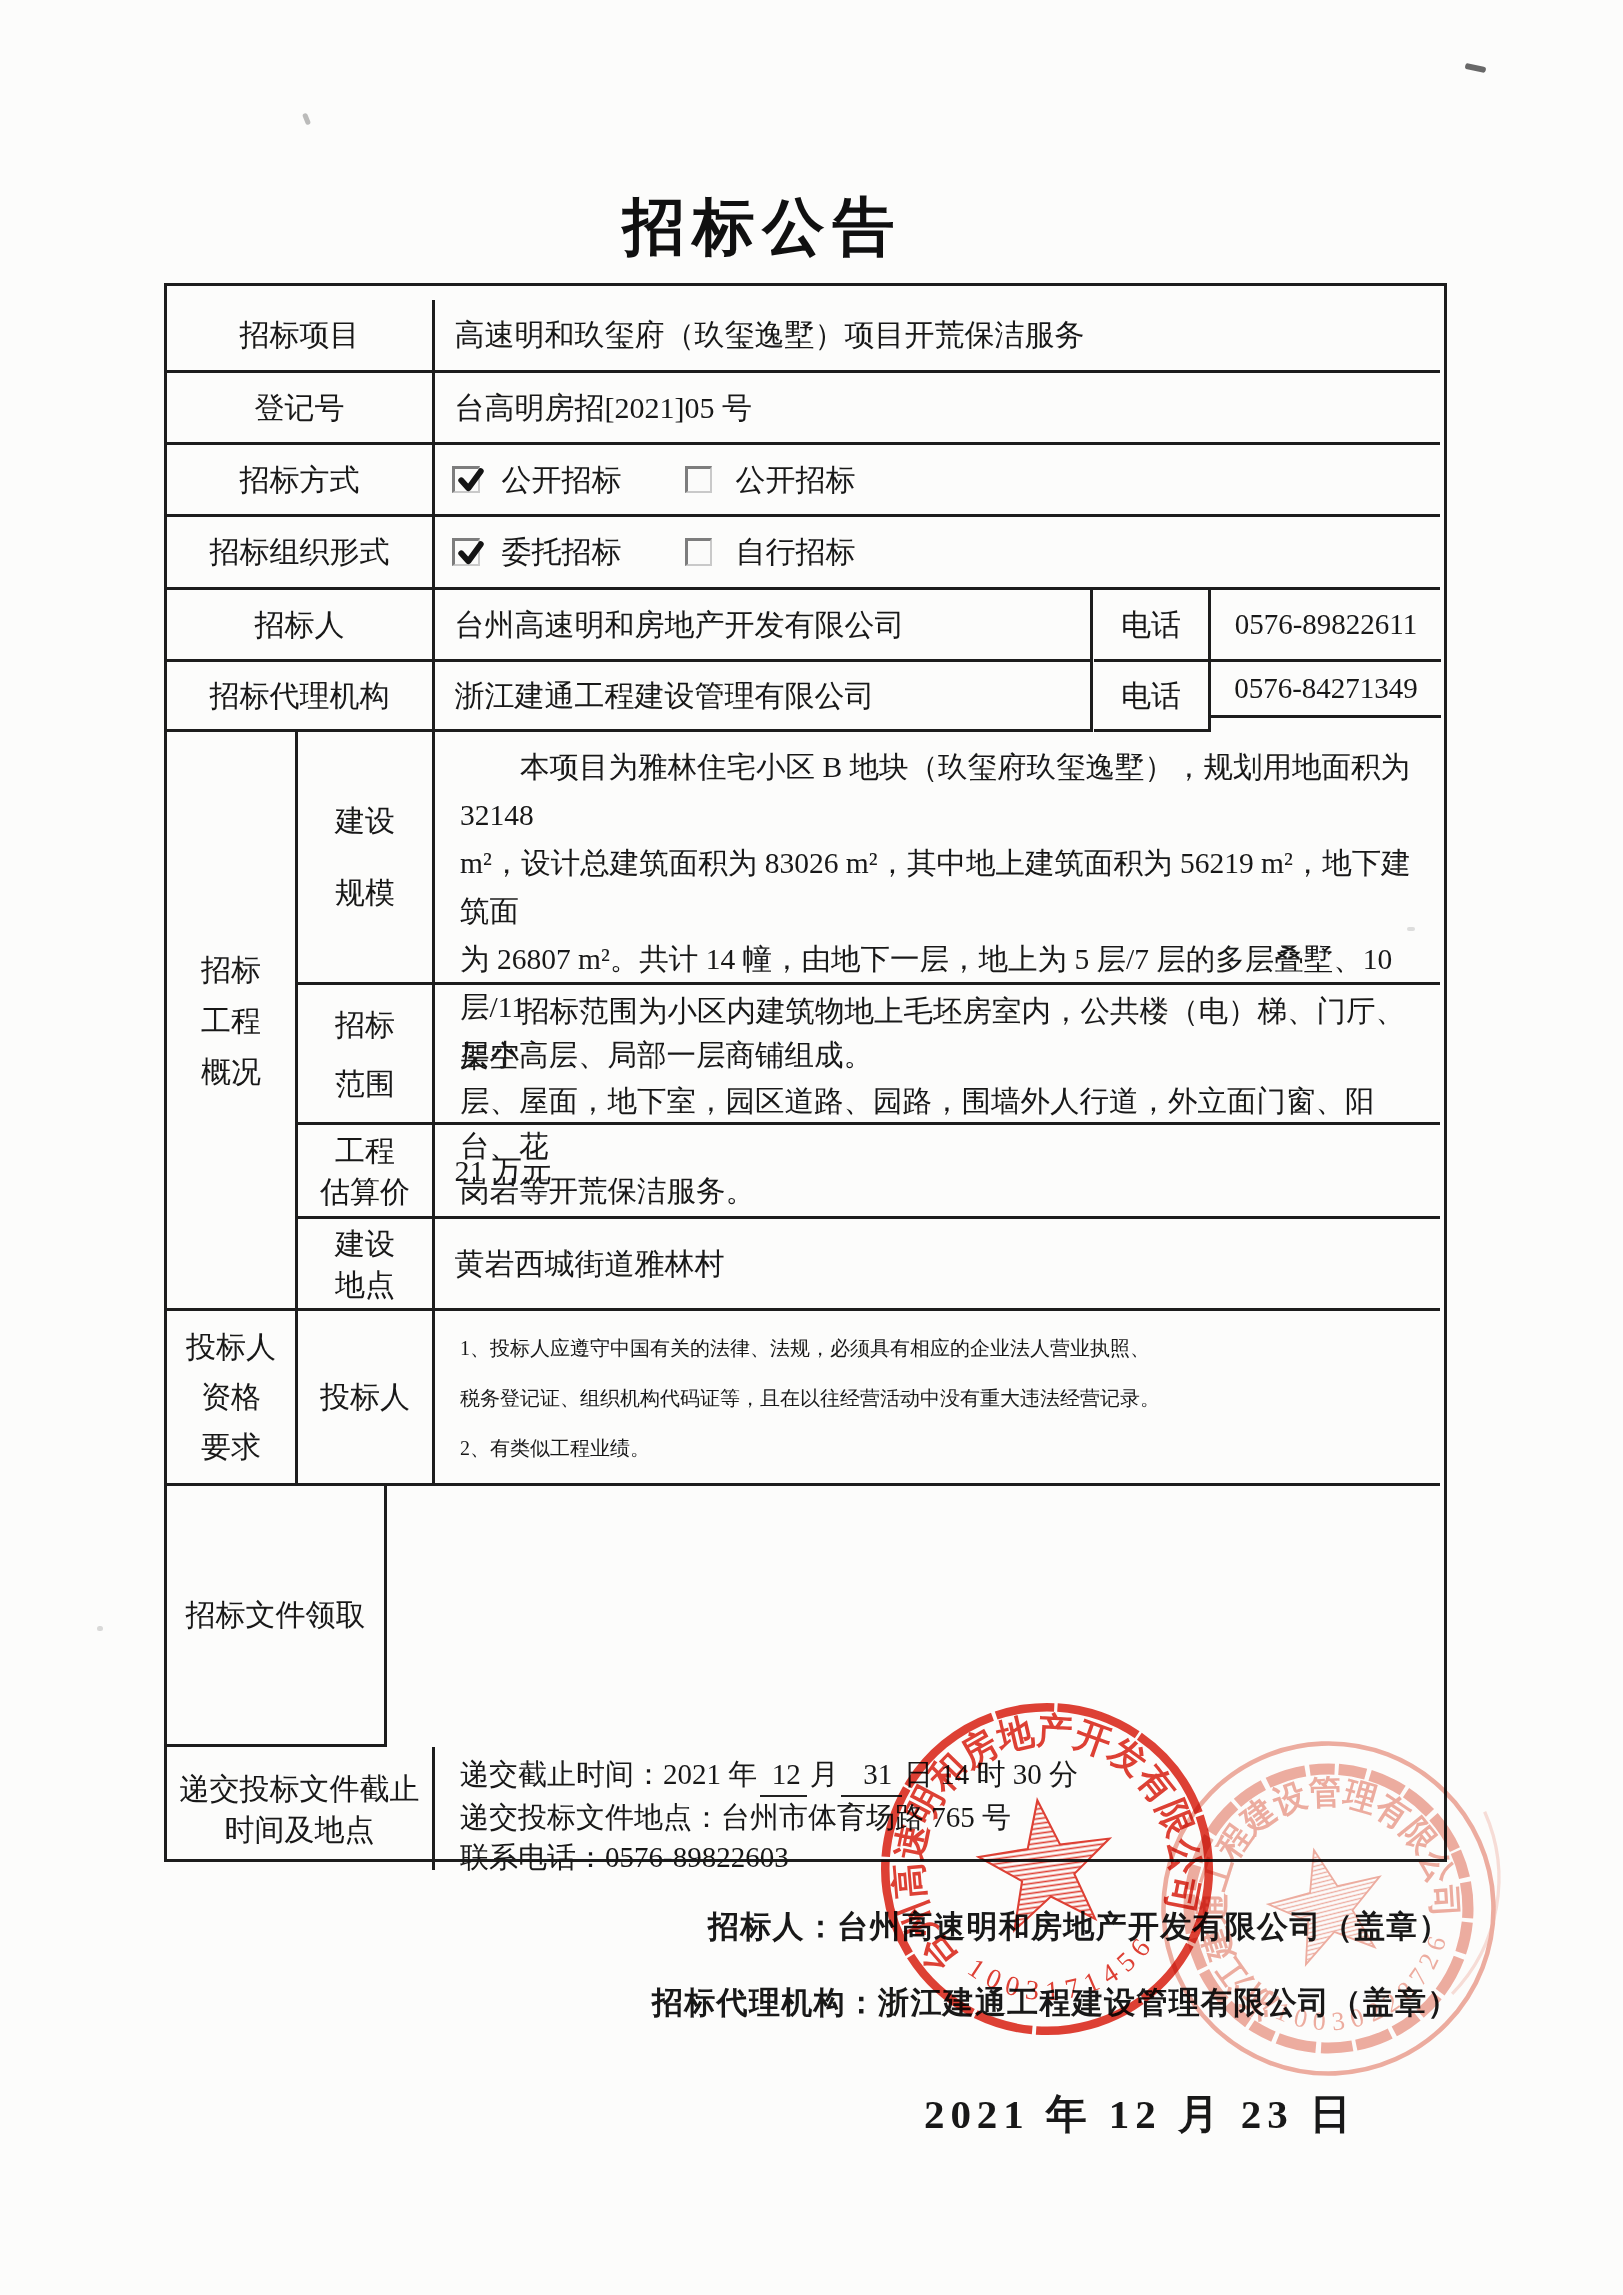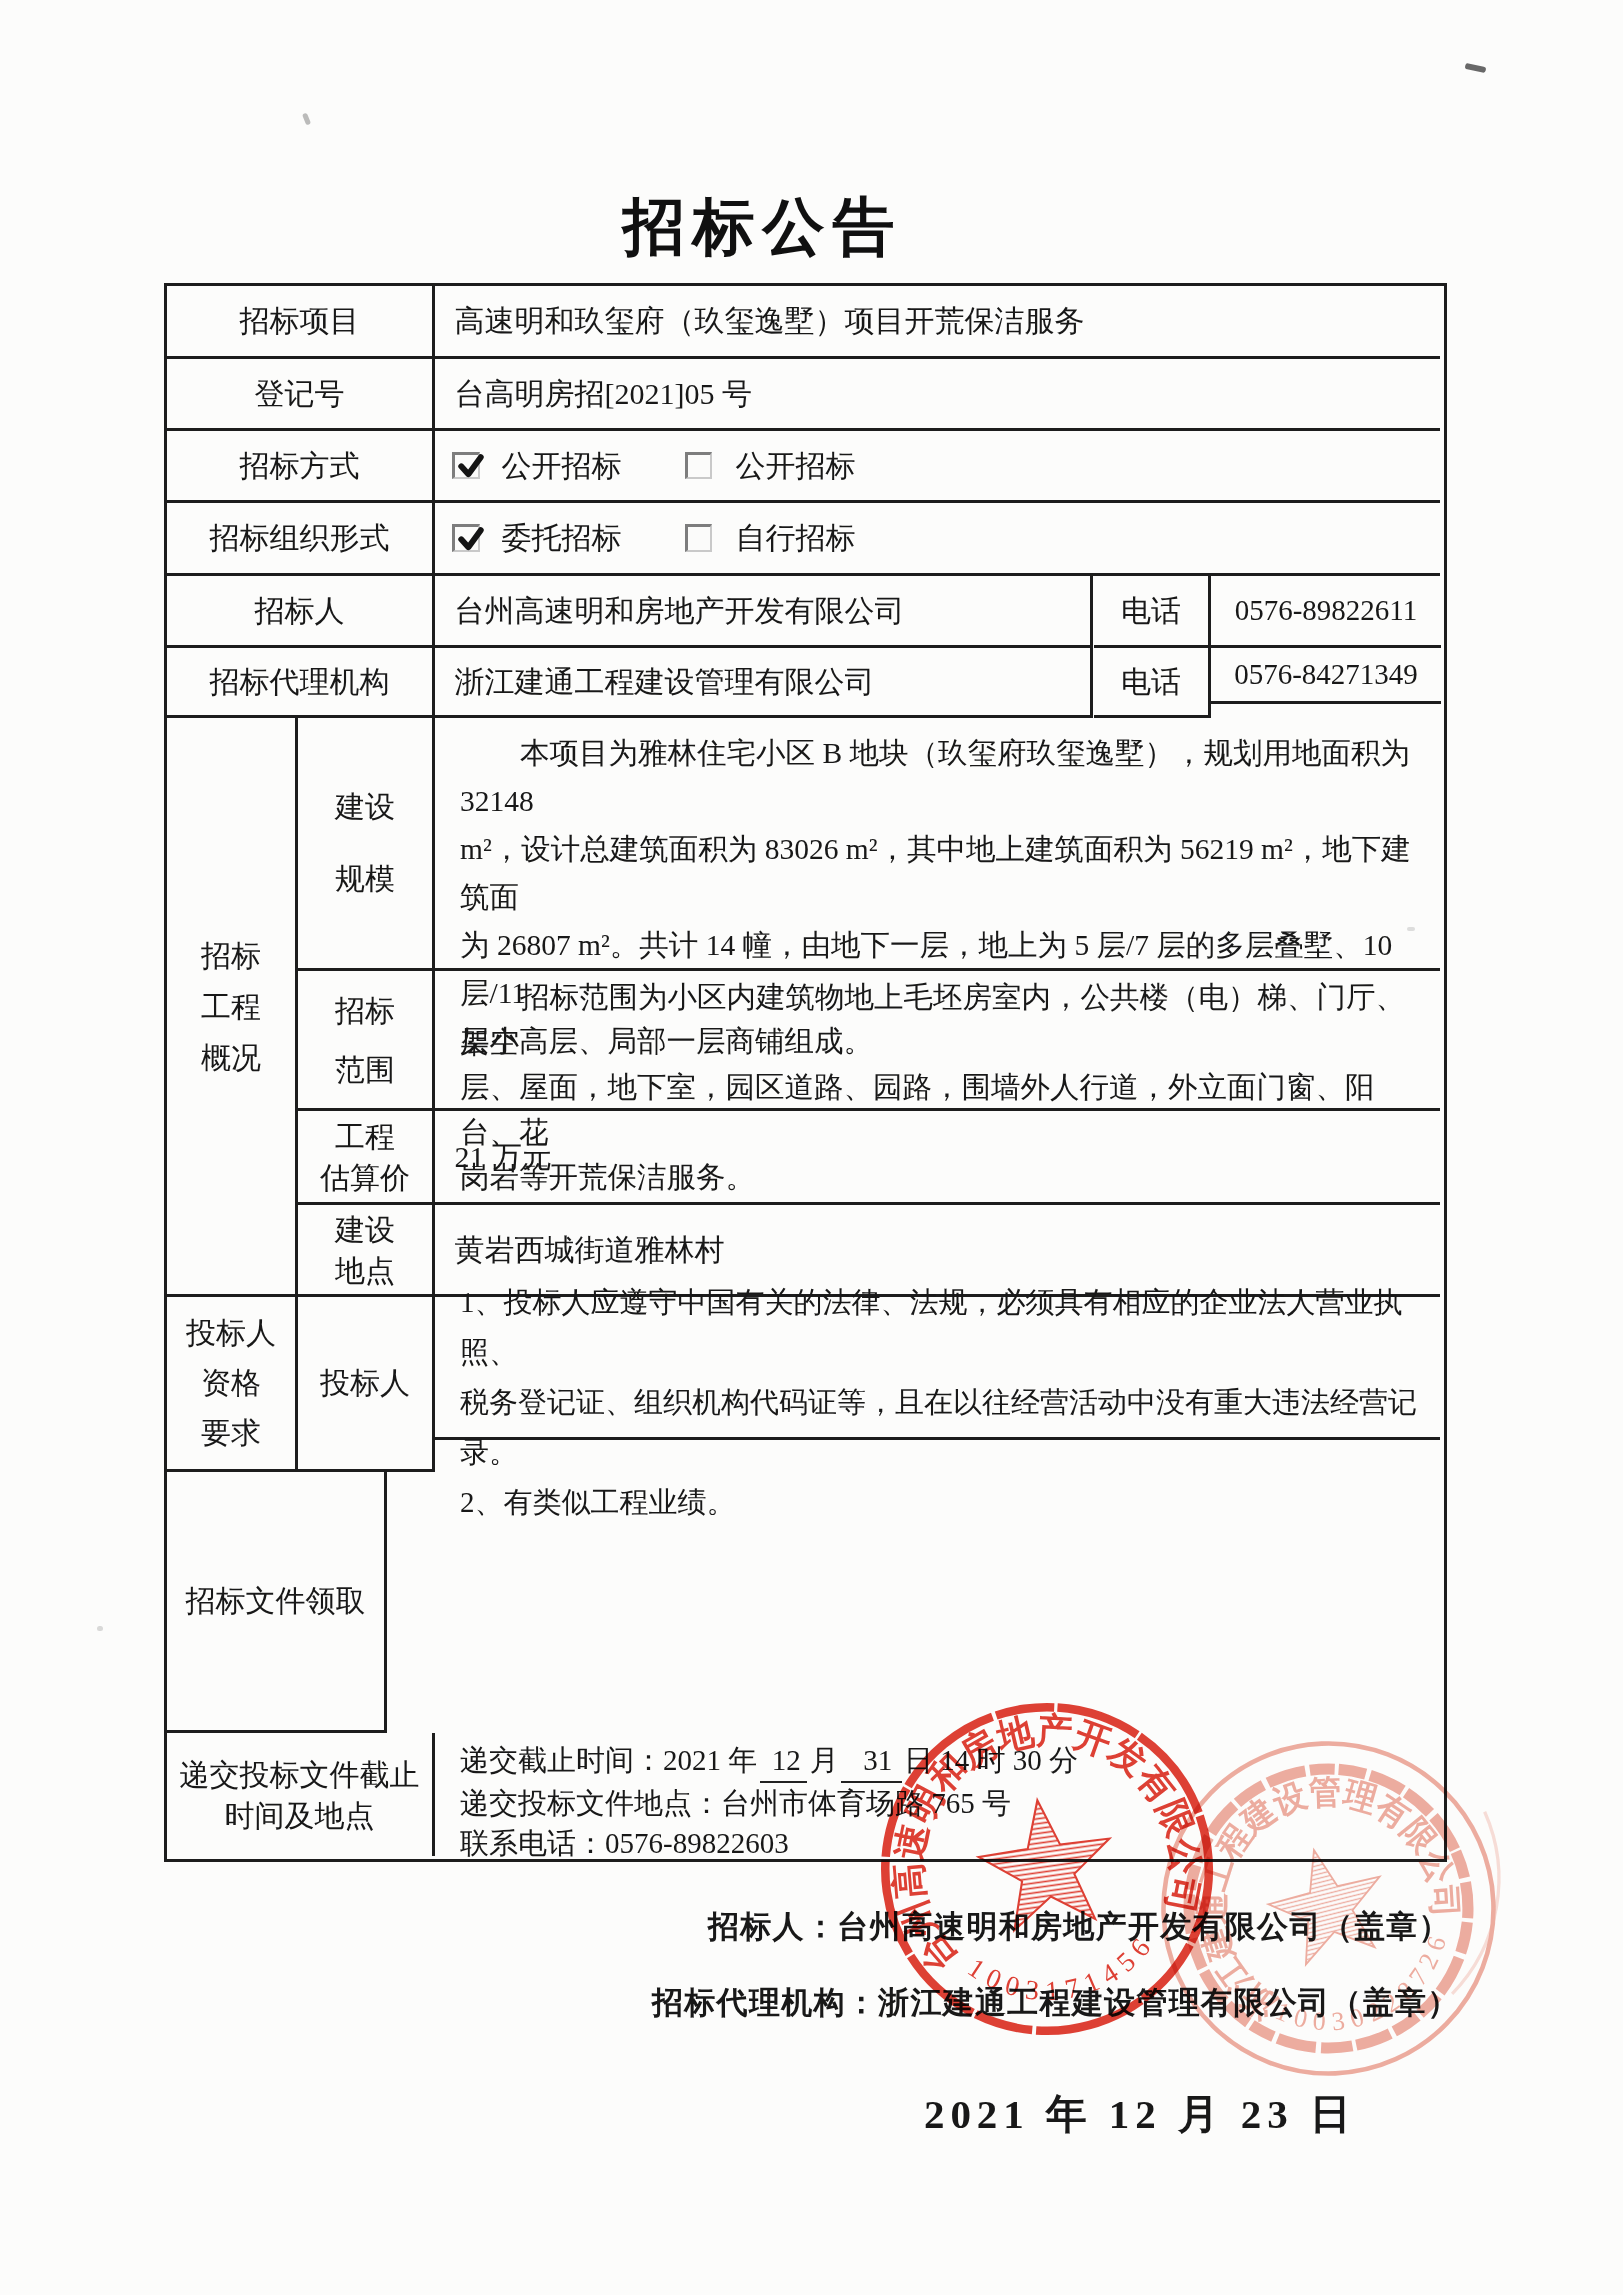--- a/index.html
+++ b/index.html
@@ -4,21 +4,21 @@
 <style>
   html,body{margin:0;padding:0;background:#e8e8e6;}
   .page{position:relative;width:1623px;height:2295px;background:#fcfcfb;overflow:hidden;
         font-family:"Liberation Serif","DejaVu Serif",serif;color:#181818;}
   .title{position:absolute;top:185px;left:0;width:1623px;text-align:center;
          transform:translateX(-49px);font-family:"Liberation Sans","DejaVu Sans",sans-serif;
          font-weight:900;font-size:62px;letter-spacing:7.9px;color:#101010;}
   
   .tbl{position:absolute;left:164px;top:283px;width:1283px;height:1579px;
        border:3.9px solid #1d1d1d;box-sizing:border-box;}
-  .cell{position:absolute;box-sizing:border-box;display:flex;font-size:30px;line-height:1.25;}
+  .cell{position:absolute;box-sizing:border-box;display:flex;font-size:30px;line-height:1.25;margin-top:14px;}
   .br{border-right:3.3px solid #1d1d1d;}
   .bb{border-bottom:3.3px solid #1d1d1d;}
   .lab{align-items:center;justify-content:center;text-align:center;}
   .val{align-items:center;padding-left:19.6px;}
   .par{flex-direction:column;padding-left:25px;padding-right:14.4px;font-size:29.5px;}
   .indent{text-indent:60px;}
   .vlines{flex-direction:column;align-items:center;justify-content:center;text-align:center;}
   
   .ckrow{align-items:center;padding-left:17px;}
   .cb{display:inline-block;width:27.5px;height:27.5px;background:#fbfbfa;box-sizing:border-box;
@@ -132,21 +132,21 @@
       <span>地点</span>
     </div>
     <div class="cell val bb" style="left:268px;top:919px;width:1005px;height:92px">黄岩西城街道雅林村</div>
 
     <div class="cell lab vlines br bb" style="left:0;top:1011px;width:131px;height:175px;line-height:50px">
       <span>投标人</span>
       <span>资格</span>
       <span>要求</span>
     </div>
     <div class="cell lab br bb" style="left:131px;top:1011px;width:137px;height:175px">投标人</div>
-    <div class="cell par bb" style="left:268px;top:979px;width:1005px;height:175px;padding-top:11.8px;line-height:50px;font-size:29px">
+    <div class="cell par bb" style="left:268px;top:1011px;width:1005px;height:175px;padding-top:11.8px;line-height:50px;font-size:20px">
       <div>1、投标人应遵守中国有关的法律、法规，必须具有相应的企业法人营业执照、</div>
       <div>税务登记证、组织机构代码证等，且在以往经营活动中没有重大违法经营记录。</div>
       <div>2、有类似工程业绩。</div>
     </div>
 
     <div class="cell lab br bb" style="left:0;top:1186px;width:220px;height:261px">招标文件领取</div>
 
     <div class="cell lab vlines br" style="left:0;top:1447px;width:268px;height:123px;line-height:41px">
       <span>递交投标文件截止</span>
       <span>时间及地点</span>

